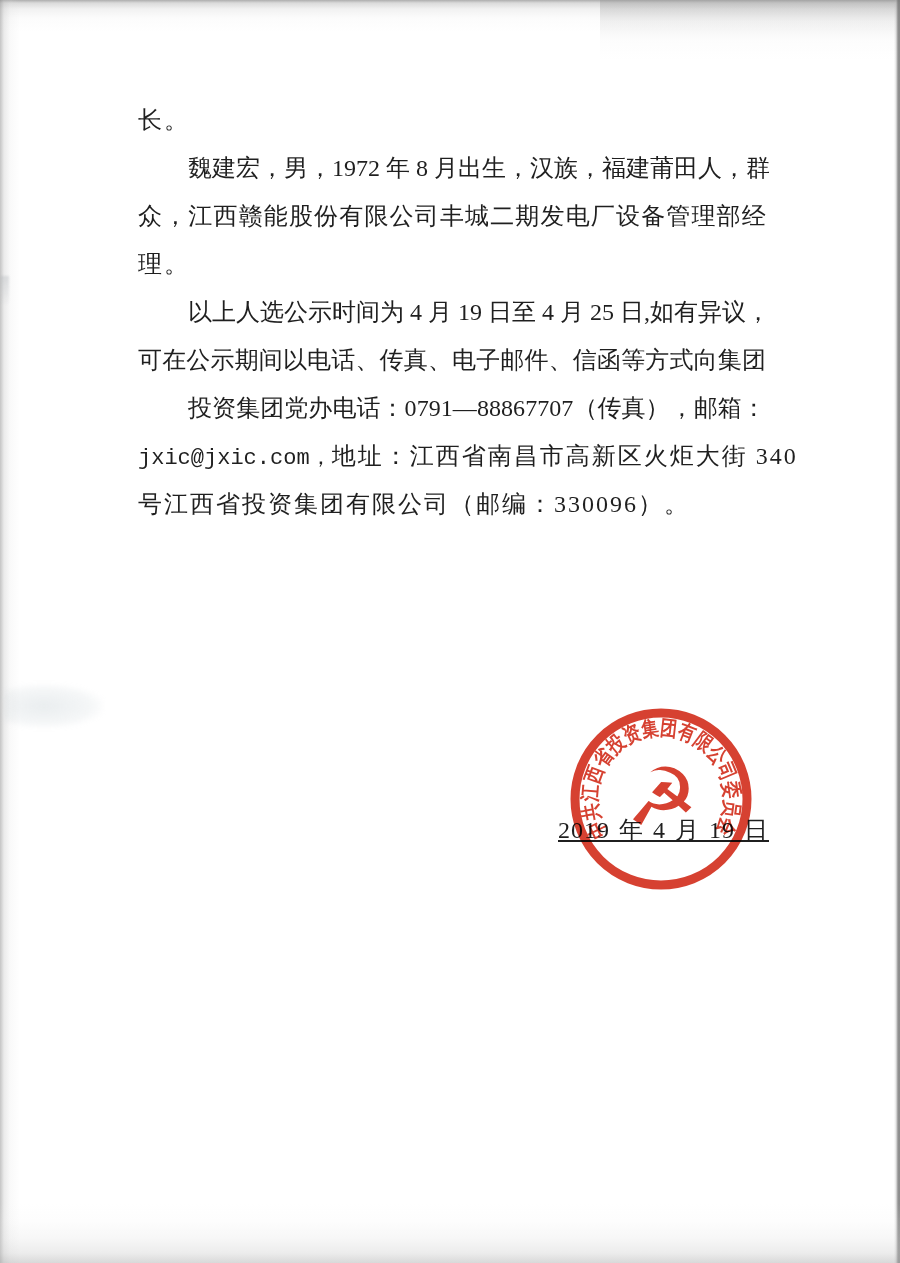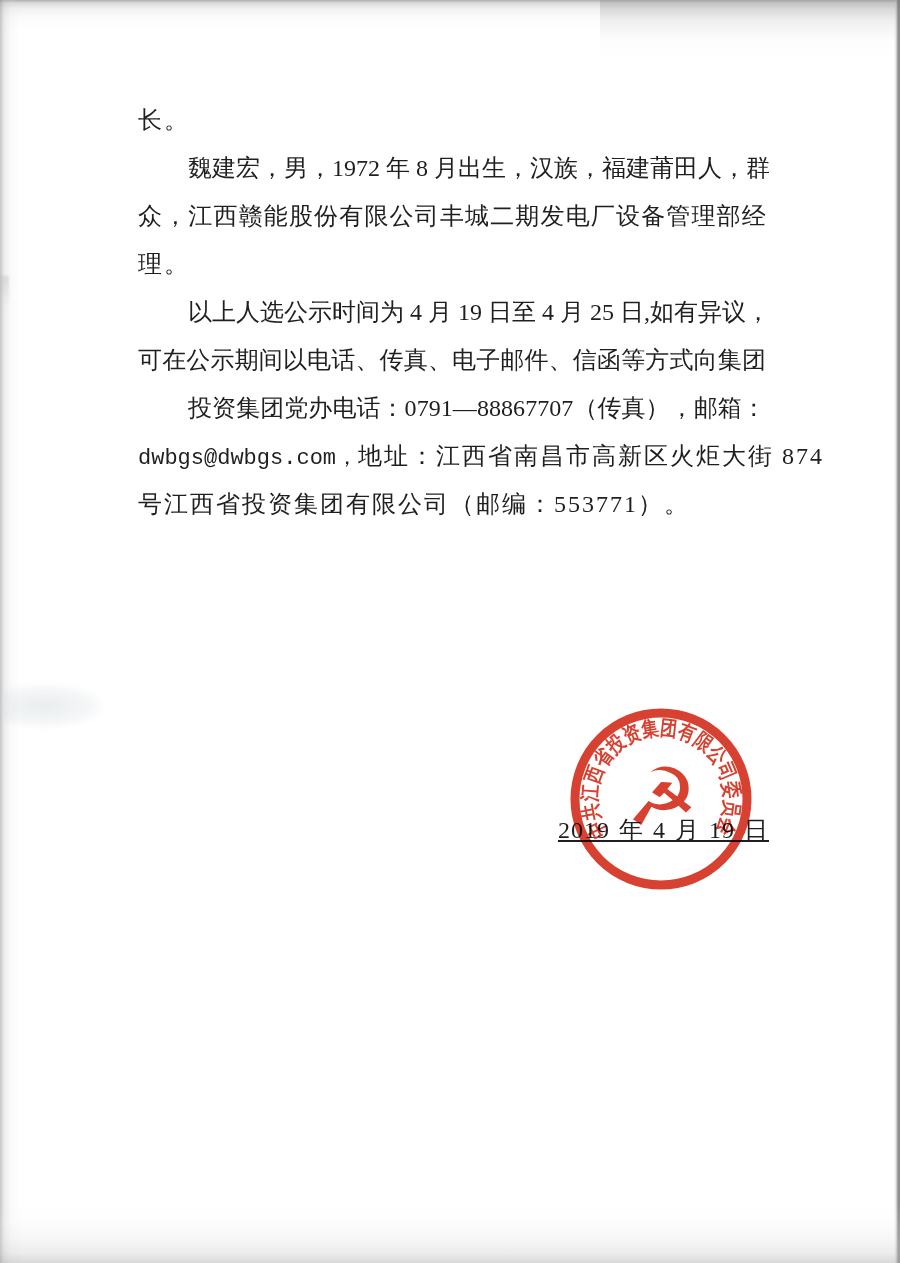--- a/index.html
+++ b/index.html
@@ -276,22 +276,22 @@
         <span>7</span>
         <span>（</span>
         <span>传</span>
         <span>真</span>
         <span>）</span>
         <span>，</span>
         <span>邮</span>
         <span>箱</span>
         <span>：</span>
       </div>
-    <div class="line"><span class="mono">dwbgs@dwbgs.com，</span><span>地址：江西省南昌市高新区火炬大街 874</span></div>
-    <div class="line">号江西省投资集团有限公司（邮编：553771）。</div>
+    <div class="line"><span class="mono">jxic@jxic.com，</span><span>地址：江西省南昌市高新区火炬大街 340</span></div>
+    <div class="line">号江西省投资集团有限公司（邮编：330096）。</div>
   </div>
 
   <div class="date-line">2019 年 4 月 19 日</div>
 
   <div class="seal">
     <svg viewBox="0 0 190 190" xmlns="http://www.w3.org/2000/svg">
       <circle cx="95" cy="95" r="86" fill="none" stroke-width="9" stroke="#d43726"></circle>
       <defs>
         <path id="sealTextPath" d="M 42.6 131.7 A 64 64 0 1 1 147.4 131.7" fill="none"></path>
       </defs>

